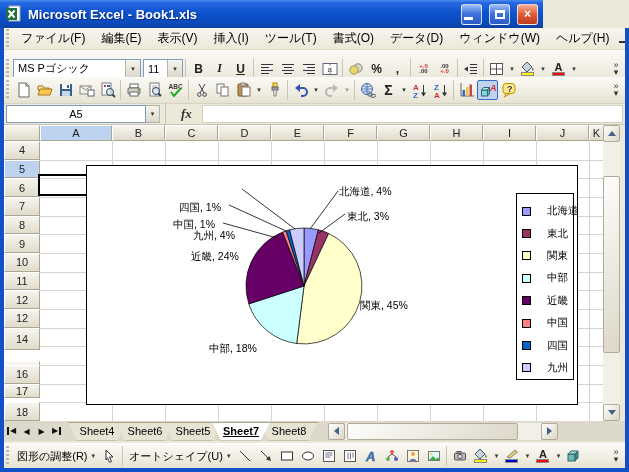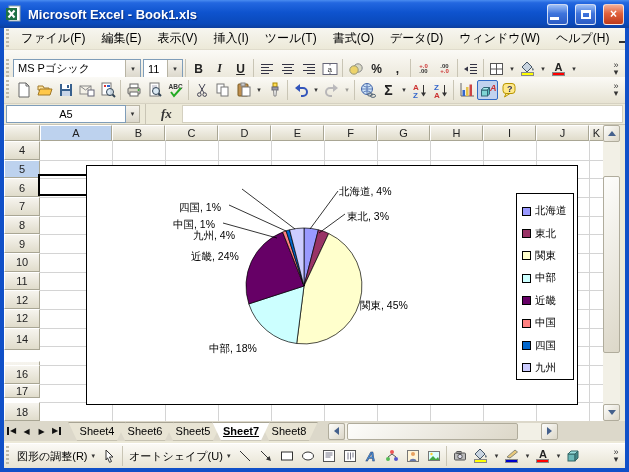--- a/index.html
+++ b/index.html
@@ -1,21 +1,21 @@
 <!DOCTYPE html>
 <html><head>
 <meta charset="utf-8">
 <style>
 *{box-sizing:border-box;margin:0;padding:0}
 html,body{width:629px;height:472px}
 body{font-family:"Liberation Sans","DejaVu Sans",sans-serif;background:#ECE9D8}
 .app{position:relative;width:629px;height:472px;background:#ECE9D8;overflow:hidden}
 
 
-.titlebar{position:absolute;left:0;top:0;width:629px;height:28px;
+.titlebar{position:absolute;left:0;top:0;width:543px;height:28px;
  background:linear-gradient(180deg,#4A8CF0 0%,#2367E0 10%,#0E53CE 45%,#0A49BA 85%,#0D3F9E 100%);
  display:flex;align-items:center;padding:0 5px;gap:5px}
 .title{color:#fff;font-weight:bold;font-size:13px;flex:1;text-shadow:1px 1px 1px rgba(0,20,80,.6);white-space:nowrap;overflow:hidden}
 .winbtn{width:21px;height:21px;border-radius:3px;border:1px solid rgba(255,255,255,.75);
  display:flex;align-items:center;justify-content:center;color:#fff;font-weight:bold;font-size:12px;margin-left:2px}
 .btnblue{background:linear-gradient(180deg,#9FC0F6,#3E74DC 45%,#2B5BC4)}
 .btnred{background:linear-gradient(180deg,#F4AE97,#E0613C 45%,#BE3A1B)}
 .minbar{width:9px;height:3px;background:#fff;margin-top:9px;margin-right:6px}
 .maxbox{width:10px;height:9px;border:2px solid #fff;border-top-width:3px}
 .bleft,.bright,.bbottom{position:absolute;background:#1050C8;z-index:40}
@@ -47,21 +47,21 @@
 .bld{font-weight:bold;font-size:12px}
 .itl{font-style:italic;font-family:"Liberation Serif",serif;font-weight:bold;font-size:12px}
 .und{text-decoration:underline;font-weight:bold;font-size:12px}
 .colorbtn{display:flex;flex-direction:column;align-items:center;justify-content:center;height:20px;width:20px}
 .colorbtn .at{font-size:11px;font-weight:bold;line-height:10px}
 .cbar{width:13px;height:4px;border:1px solid #888}
 .tiny2{font-size:6px;line-height:5px;text-align:center;color:#333;font-weight:bold}
 
 
 .formulabar{position:absolute;left:4px;top:104px;width:621px;height:21px;background:#ECE9D8;display:flex;align-items:center;border-bottom:1px solid #C9C5B5;padding-left:2px}
-.namebox{width:120px;height:18px;background:#fff;border:1px solid #7F9DB9;font-size:11px;display:flex;align-items:center;justify-content:center}
+.namebox{width:140px;height:18px;background:#fff;border:1px solid #7F9DB9;font-size:11px;display:flex;align-items:center;justify-content:center}
 .nbdd{width:14px;height:18px;background:linear-gradient(180deg,#F6F4EE,#DCD8CC);border:1px solid #B8B4A4;border-left:none;display:flex;align-items:center;justify-content:center;font-size:7px;color:#333}
 .fx{font-family:"Liberation Serif",serif;font-style:italic;font-weight:bold;font-size:13px;color:#333;margin:0 10px}
 .fmlfield{flex:1;height:18px;background:#fff;border:1px solid #D4D0C0;margin-right:2px}
 
 
 .grid{position:absolute;left:4px;top:125px;width:621px;height:296px;background:#fff;overflow:hidden}
 .hdrbg{background:linear-gradient(180deg,#F6F4EE,#E0DCCB);border-right:1px solid #A9A694;border-bottom:1px solid #A9A694;border-top:1px solid #fff;border-left:1px solid #fff;color:#222}
 .corner{position:absolute;left:0;top:0;width:36px;height:16px}
 #colheaders{position:absolute;left:36px;top:0;width:563px;height:16px;overflow:hidden}
 .colhdr{position:absolute;top:0;height:16px;font-size:11px;display:flex;align-items:center;justify-content:center}
@@ -78,21 +78,21 @@
 .sbtn{position:absolute;left:0;width:17px;height:17px}
 .vthumb{position:absolute;left:0;top:51px;width:17px;height:177px}
 .tri-up{width:0;height:0;border-left:4px solid transparent;border-right:4px solid transparent;border-bottom:5px solid #44608C}
 .tri-dn{width:0;height:0;border-left:4px solid transparent;border-right:4px solid transparent;border-top:5px solid #44608C}
 
 
 .chart{position:absolute;left:86px;top:165px;width:492px;height:240px;background:#fff;border:1px solid #000;z-index:5}
 #pieSvg{position:absolute;left:0;top:0}
 .pielabel{position:absolute;font-size:10.5px;white-space:nowrap;color:#000;z-index:6}
 .legend{position:absolute;left:429px;top:27px;width:58px;height:187px;border:1px solid #000;background:#fff;padding:6px 0 0 5px;z-index:6}
-.lgitem{display:flex;align-items:center;gap:4px;height:22.4px}
+.lgitem{display:flex;align-items:center;gap:16px;height:22.4px}
 .lgswatch{width:9px;height:9px;border:1px solid #000;flex:none}
 .lgtext{font-size:10.5px;white-space:nowrap}
 
 
 .tabbar{position:absolute;left:4px;top:421px;width:621px;height:20px;background:#DCD8CA;display:flex;align-items:center}
 .navbtn{width:15px;height:17px;display:flex;align-items:center;justify-content:center;font-size:8px;color:#111;flex:none}
 .navbar-l{border-left:2px solid #111;padding-left:1px;line-height:8px;height:8px}
 .navbar-r{border-right:2px solid #111;padding-right:1px;line-height:8px;height:8px}
 #tabs{display:flex;height:19px;align-items:stretch;margin-left:4px}
 .tab{position:relative;width:58px;margin-left:-10px;display:flex;align-items:center;justify-content:center;font-size:11px;background:#E8E4D4;clip-path:polygon(0 0,100% 0,calc(100% - 9px) 100%,9px 100%);box-shadow:inset 0 0 0 1px #A8A494}

